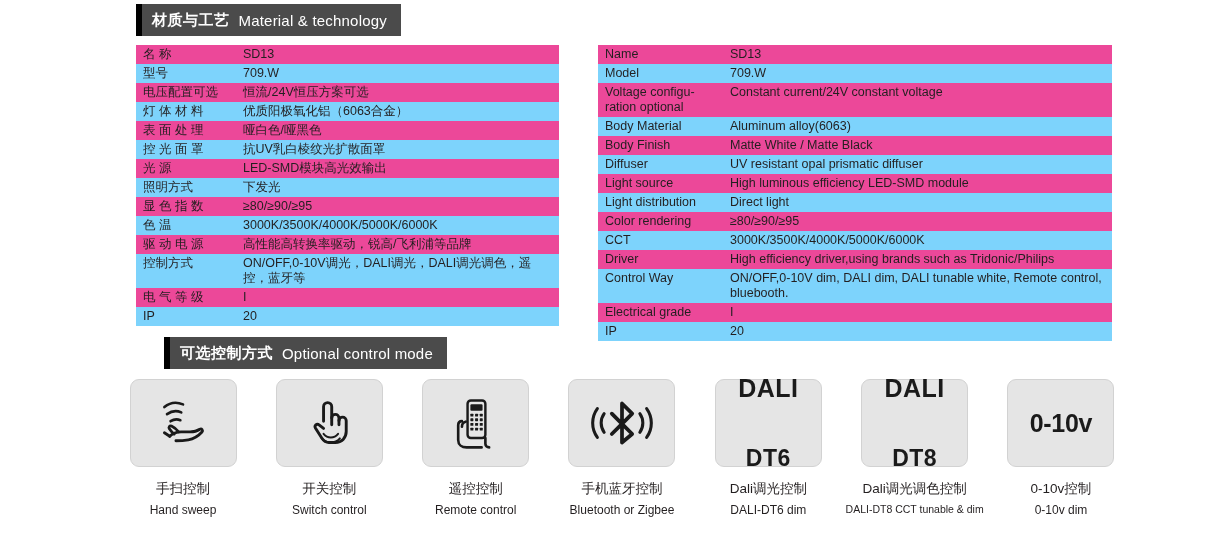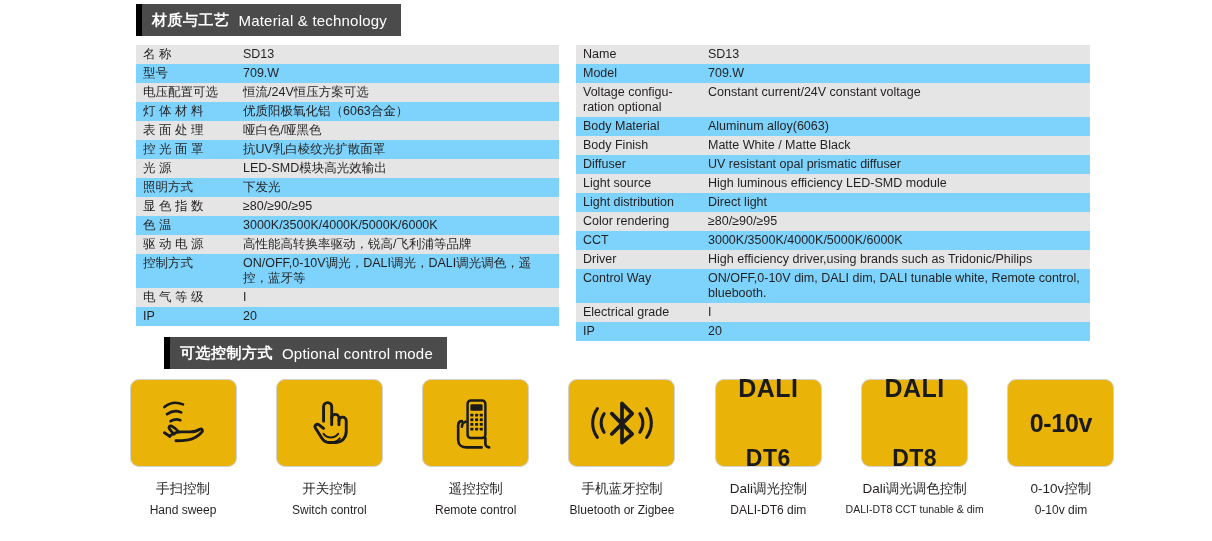--- a/index.html
+++ b/index.html
@@ -54,37 +54,37 @@
     border-collapse: collapse;
     table-layout: fixed;
   }
   .spec-table td {
     padding: 2px 7px 2px 7px;
     font-size: 12.5px;
     line-height: 15px;
     vertical-align: top;
     color: #231f20;
   }
-  .spec-table tr.odd td { background: #e5e5e5; }
+  .spec-table tr.odd td { background: #ec4899; }
   .spec-table tr.even td { background: #7dd3fc; }
 
   
   #table-cn { left: 136px; top: 45px; width: 423px; }
   #table-cn td.label {
     width: 100px;
     white-space: nowrap;
   }
   #table-cn td.value { width: 323px; }
   .lbl-justify {
     display: flex;
     justify-content: space-between;
   }
 
   
-  #table-en { left: 576px; top: 45px; width: 514px; }
+  #table-en { left: 598px; top: 45px; width: 514px; }
   #table-en td.label { width: 125px; }
   #table-en td.value { width: 389px; }
 
   
   .modes {
     position: absolute;
     left: 122px;
     top: 379px;
     width: 1000px;
     display: flex;
@@ -94,21 +94,21 @@
     width: 122px;
     display: flex;
     flex-direction: column;
     align-items: center;
   }
   .mode-box {
     width: 107px;
     height: 88px;
     border: 1px solid #d2d2d2;
     border-radius: 9px;
-    background: #eab308;
+    background: #e5e5e5;
     display: flex;
     align-items: center;
     justify-content: center;
   }
   .mode-cn {
     margin-top: 13px;
     font-size: 13.5px;
     color: #231f20;
     white-space: nowrap;
   }

